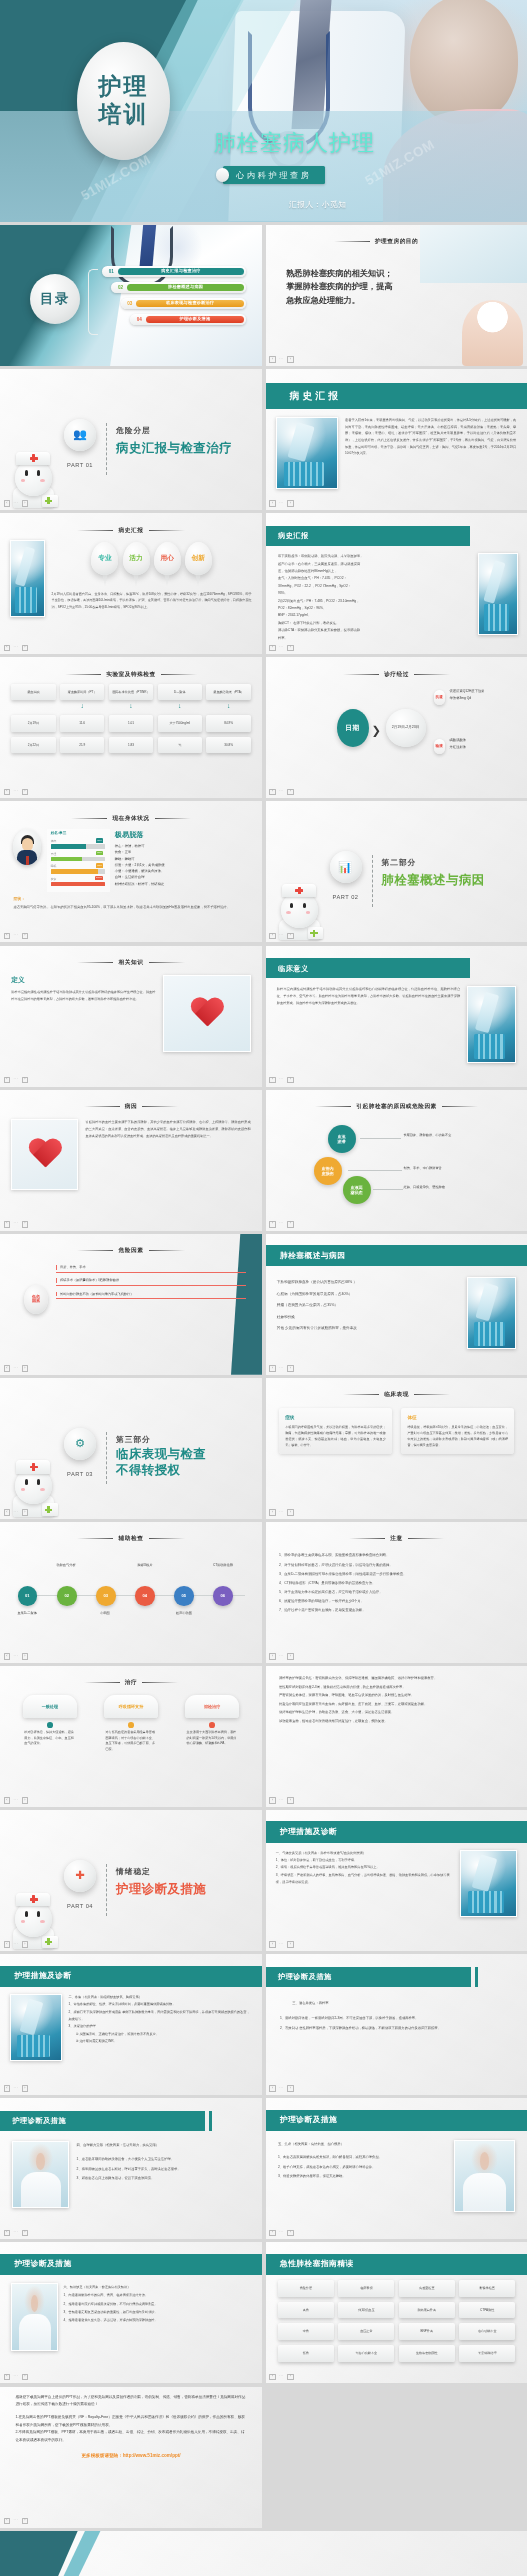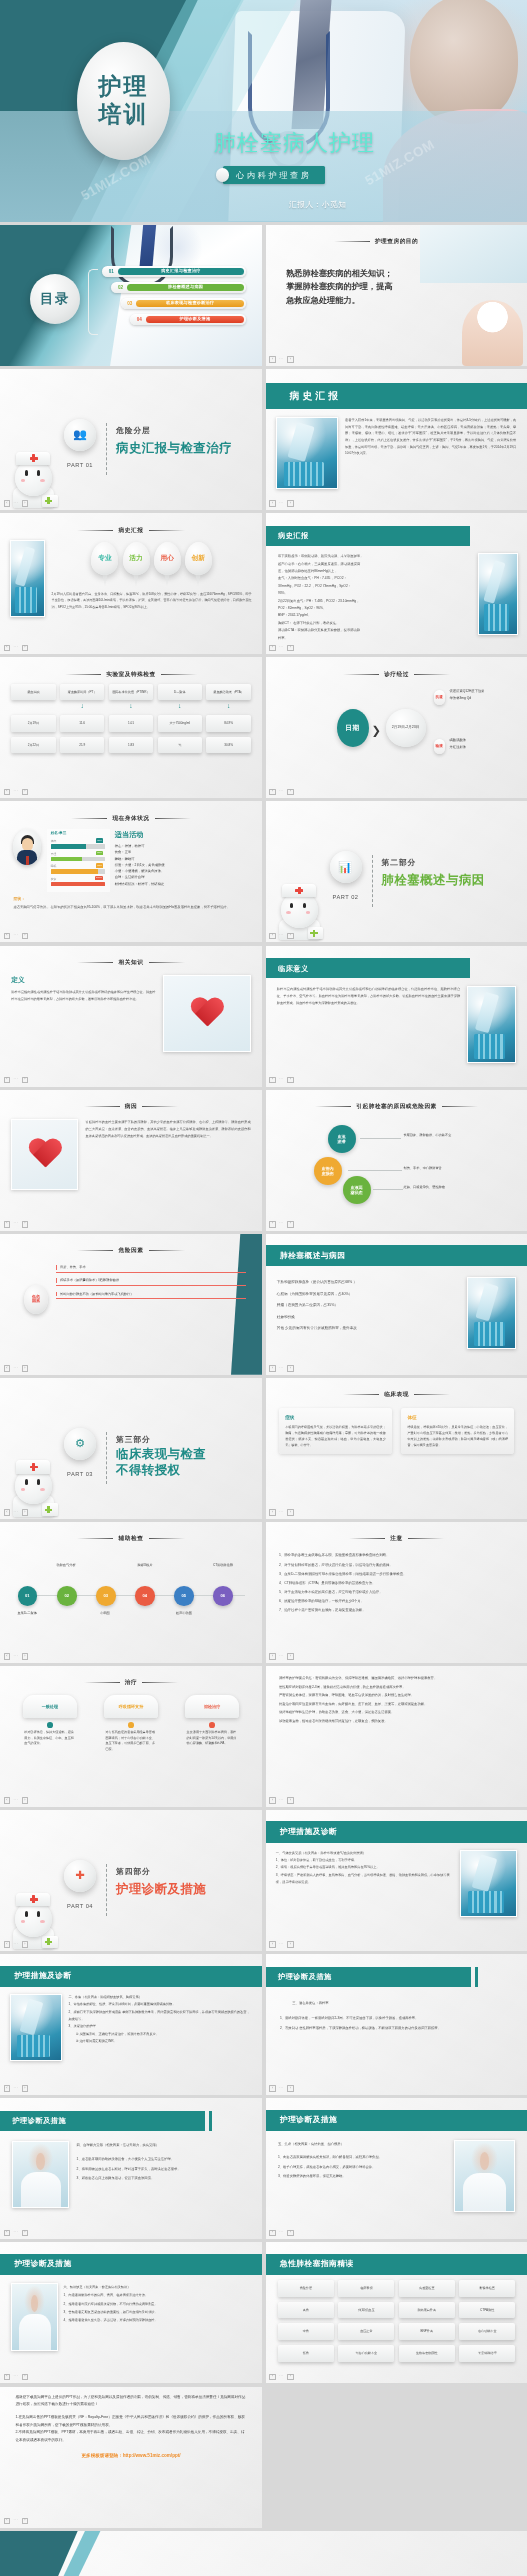--- a/index.html
+++ b/index.html
@@ -786,21 +786,21 @@
           </div>
           <div class="b">
             <em>饮食</em>
             <span class="tag" style="background:#ea5b42">100%</span>
             <div class="track">
                 <div class="fill" style="width:100%;background:#ea5b42"></div>
               </div>
           </div>
         </div>
         <div class="note">
-          <h4>适当活动</h4>
+          <h4>极易脱落</h4>
           <p>神志：神清，精神可</p>
           <p>饮食：正常</p>
           <p>睡眠：睡眠可</p>
           <p>排泄：大便：2日1次，黄色成形便</p>
           <p>小便：小便通畅，解淡黄色尿液。</p>
           <p>自理：生活部分自理</p>
           <p>精神情绪状况：精神可，情绪稳定</p>
         </div>
       </div>
       <div class="sym">
@@ -1125,21 +1125,21 @@
           <div class="m-eye" style="left:28px"></div>
           <div class="m-cheek" style="left:11.3px"></div>
           <div class="m-cheek" style="left:31px"></div>
           <div class="m-cap"></div>
           <div class="m-cross"></div>
         </div>
         <div class="icon-circle" style="color:#ea5b42">✚</div>
         <div class="pnum">PART 04</div>
         <div class="vline"></div>
         <div class="ptxt">
-          <div class="small">第四部分</div>
+          <div class="small">情绪稳定</div>
           <div class="big" style="color:#ea5b42">护理诊断及措施</div>
         </div>
       </div>
       <div class="nav">
         <b>‹</b>
         <i>···</i>
         <b>›</b>
       </div>
     </div>
 

